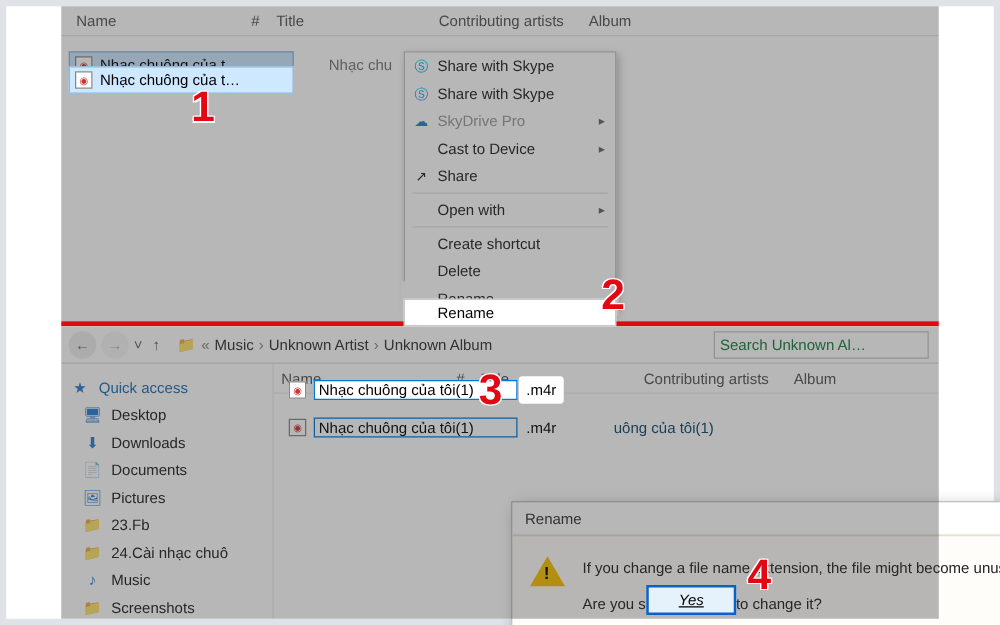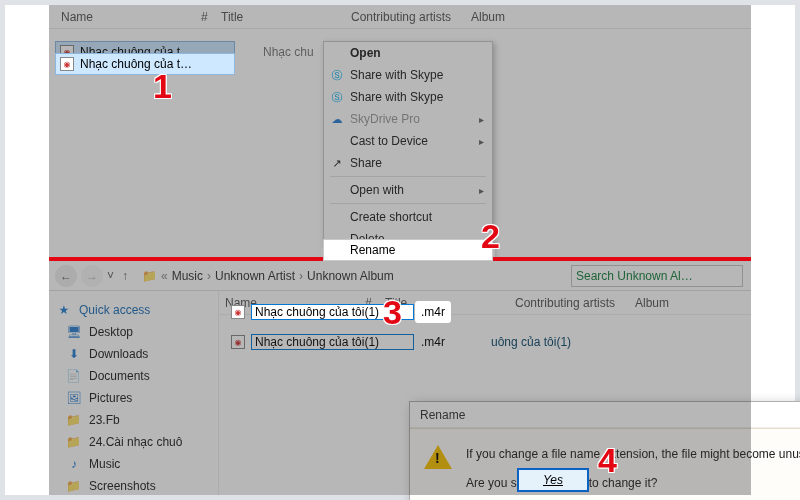--- a/index.html
+++ b/index.html
@@ -78,23 +78,20 @@
     <span class="ch-contrib">Contributing artists</span>
     <span class="ch-album">Album</span>
   </div>
   <div class="file-row">
     <span class="file-icon">◉</span>
     <span>Nhạc chuông của t…</span>
   </div>
   <span class="title-faint">Nhạc chu</span>
 
   <div class="ctx">
-    <div class="ctx-item bold">
-          <span>Open</span>
-        </div>
     <div class="ctx-item">
           <span class="ctx-ico" style="color:#00aff0">Ⓢ</span>
           <span>Share with Skype</span>
         </div>
     <div class="ctx-item">
           <span class="ctx-ico" style="color:#00aff0">Ⓢ</span>
           <span>Share with Skype</span>
         </div>
     <div class="ctx-item dis">
           <span class="ctx-ico" style="color:#2a7fd4">☁</span>

